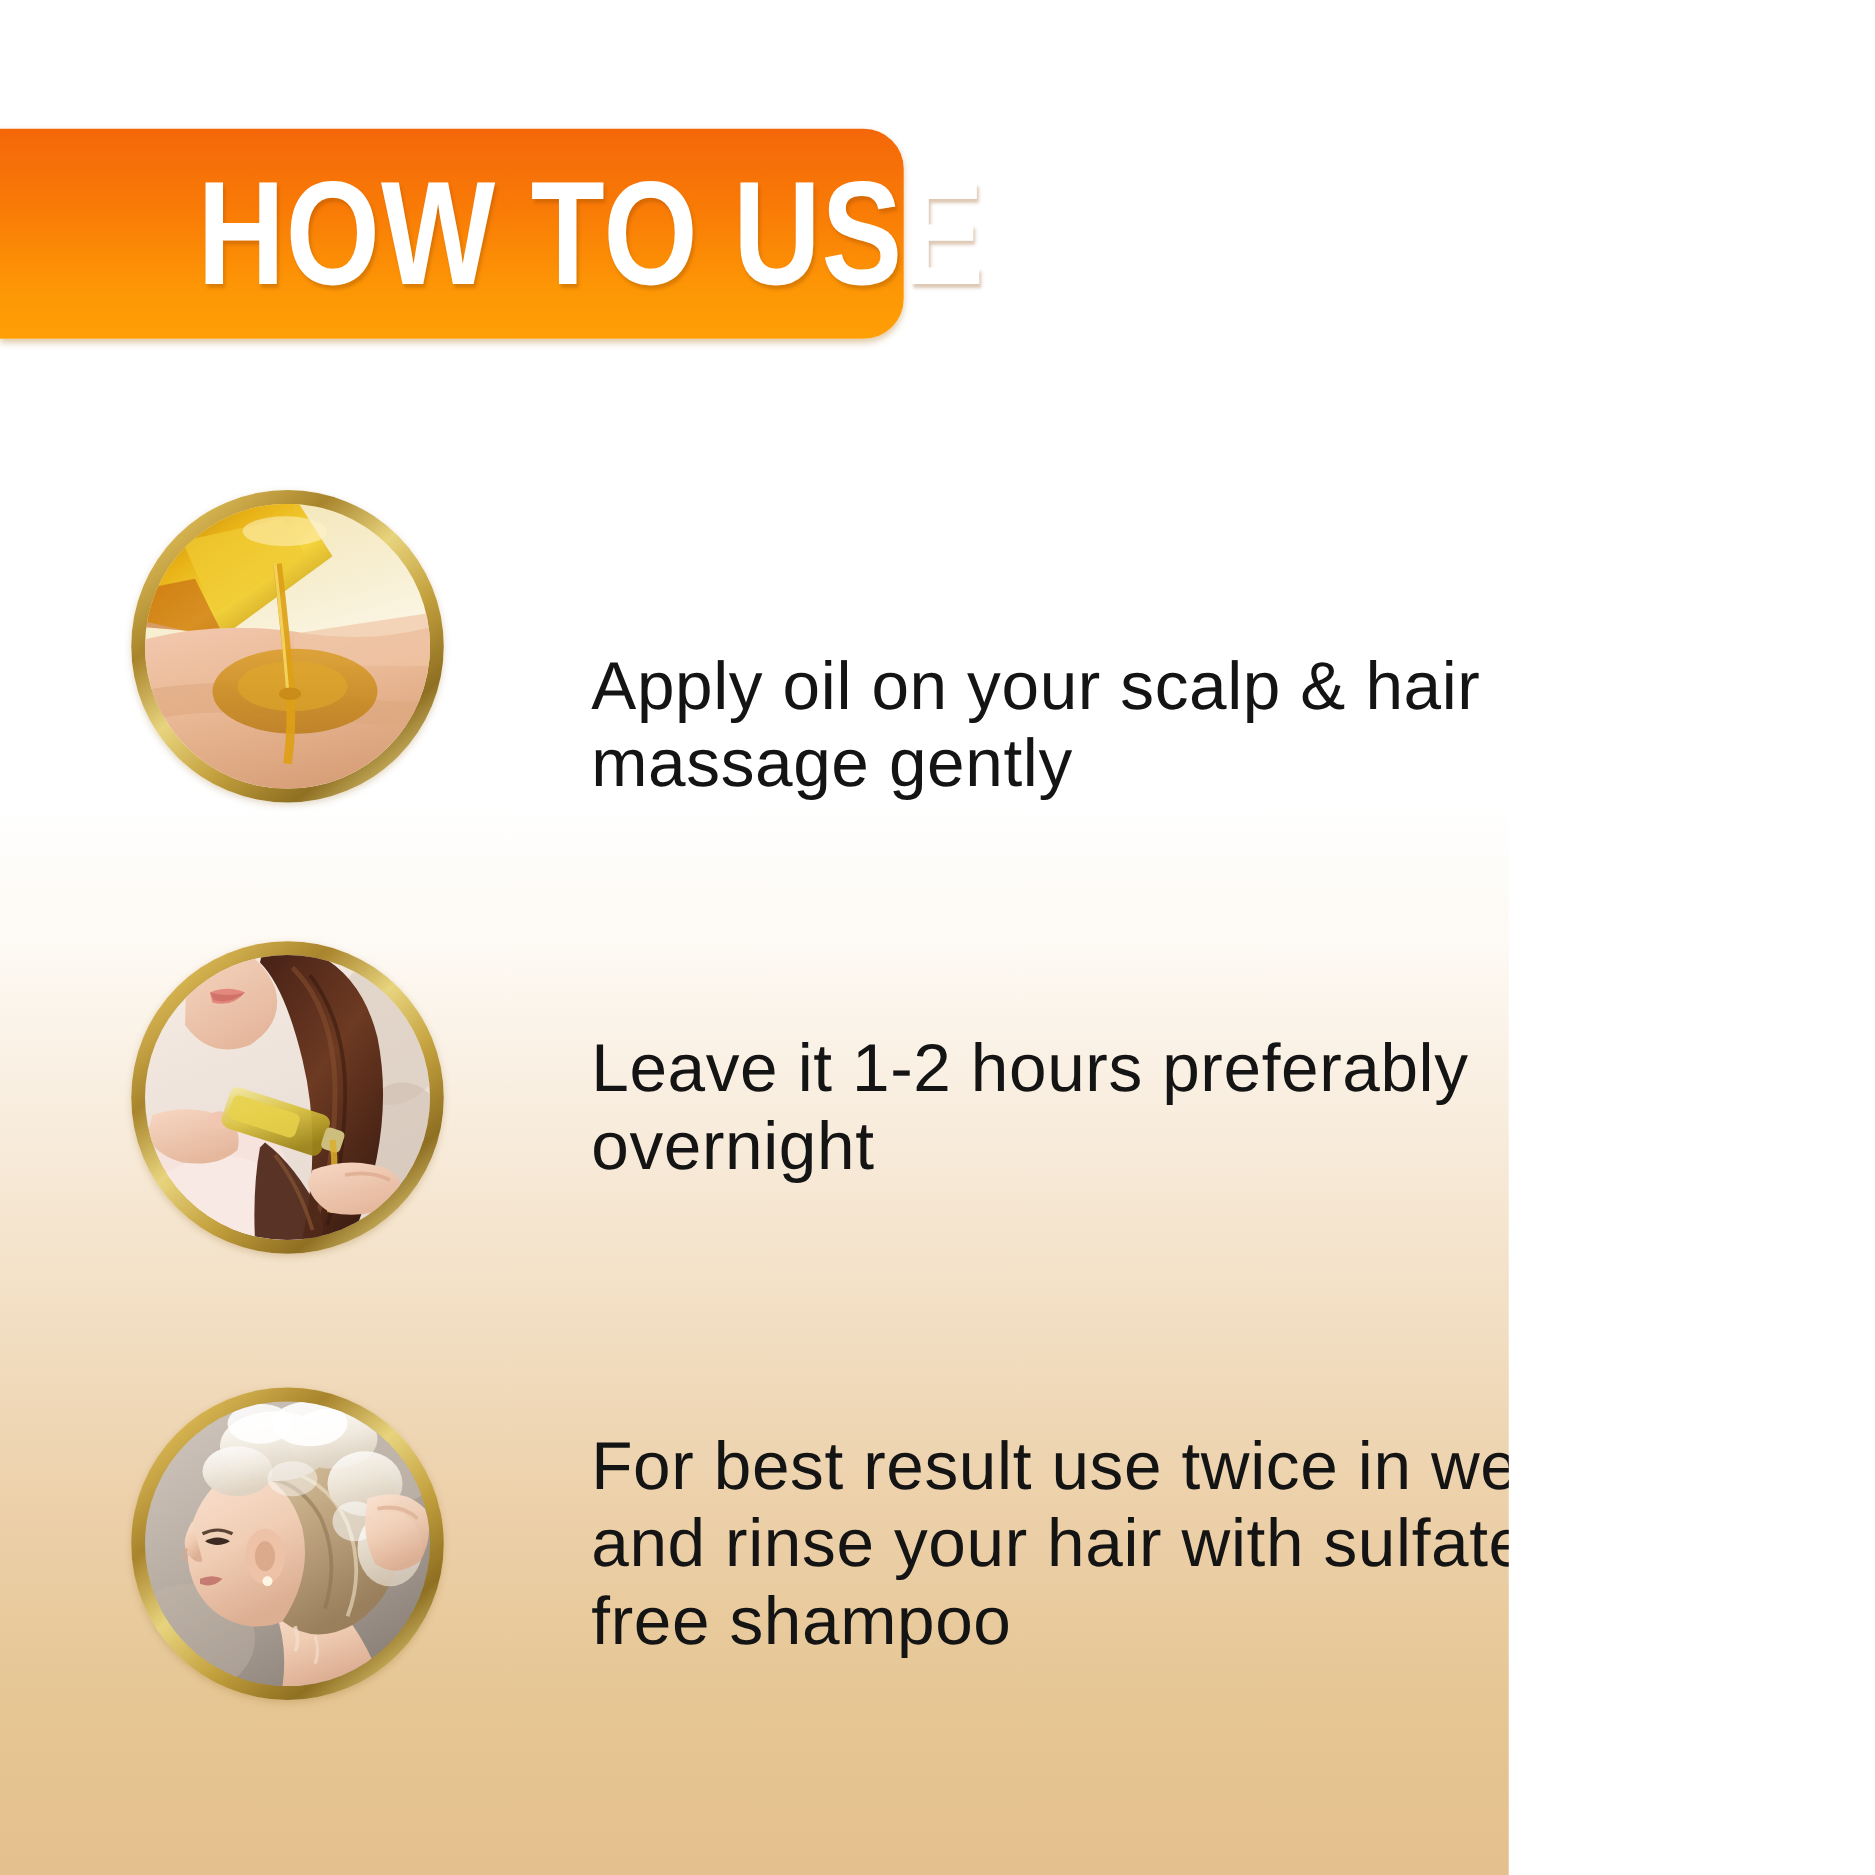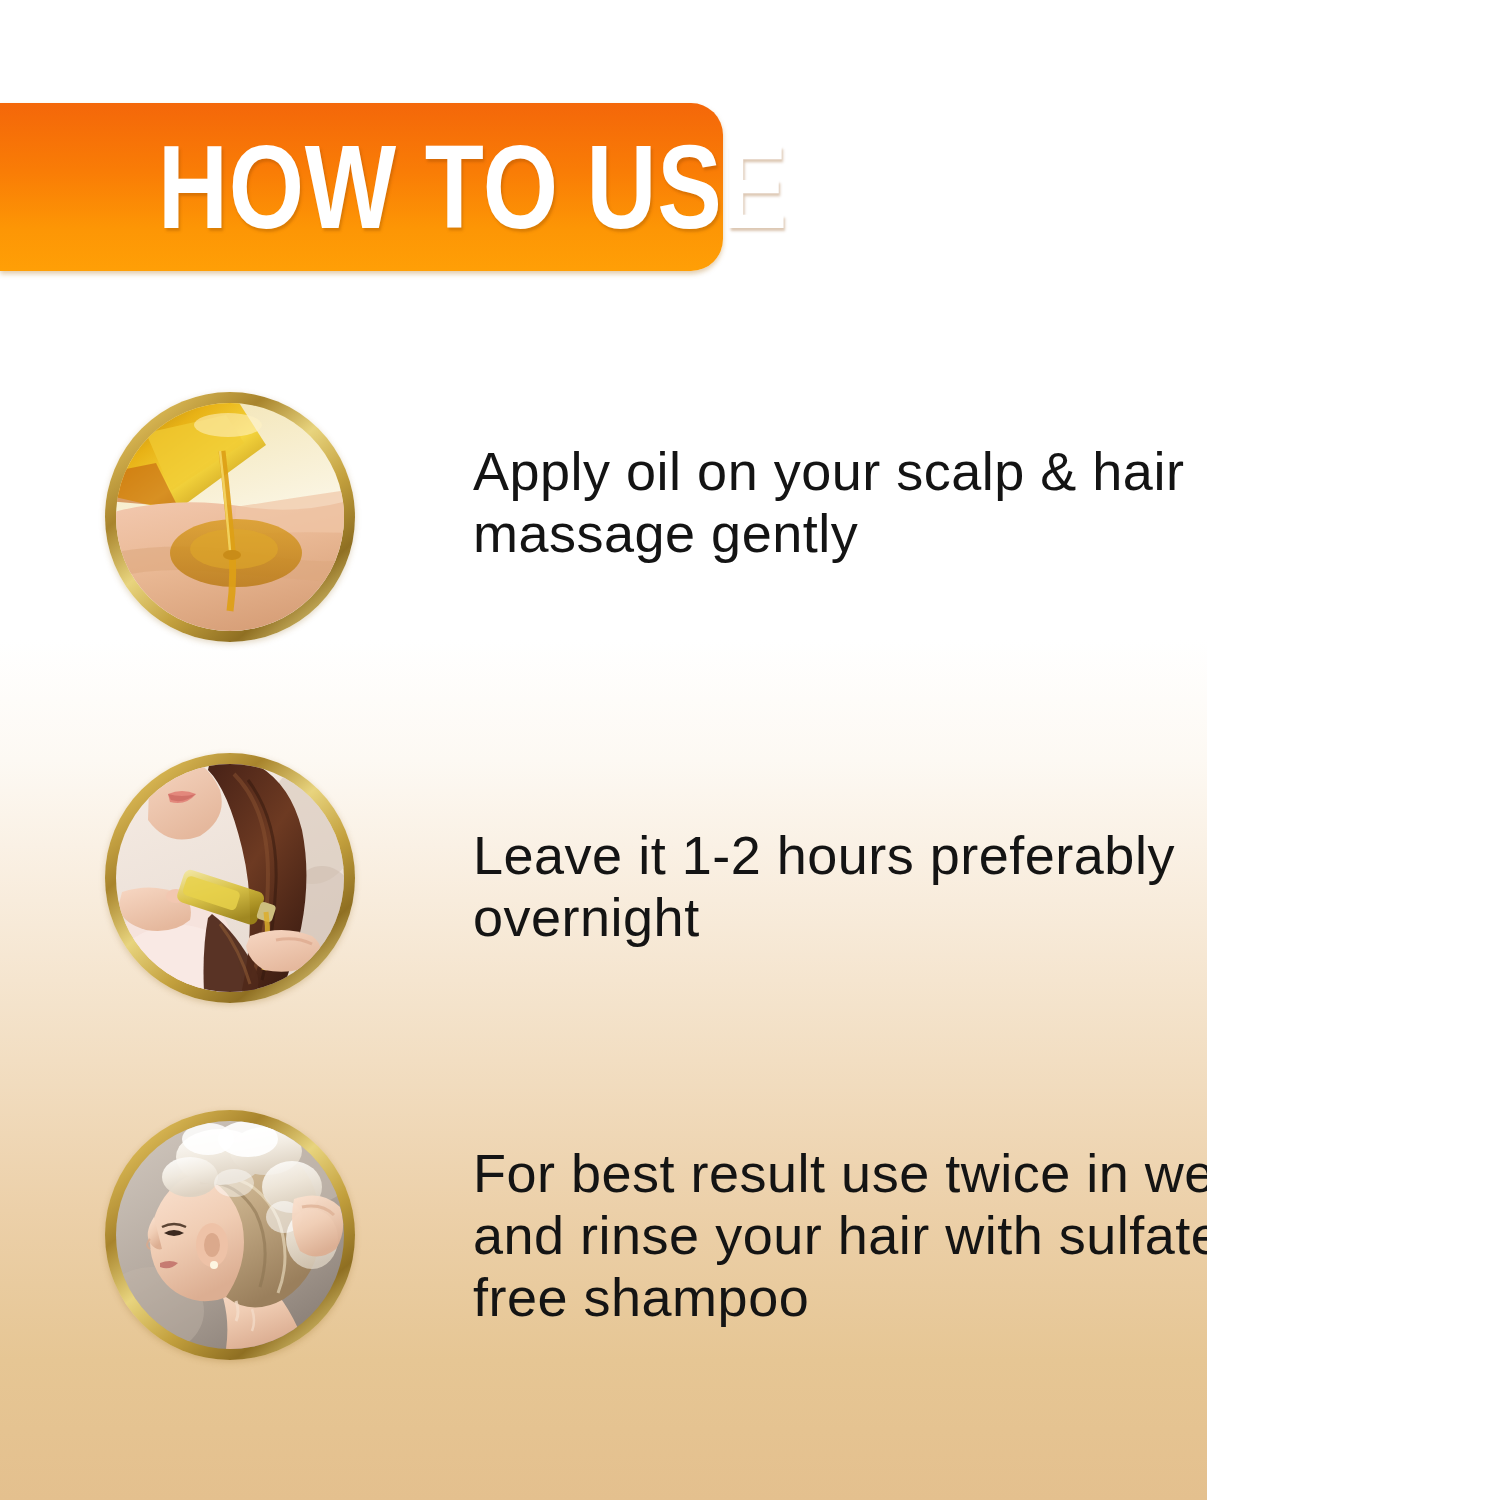--- a/index.html
+++ b/index.html
@@ -60,21 +60,21 @@
   }
 
   
   .step {
     position: absolute;
     display: flex;
     align-items: flex-start;
     left: 0;
     width: 1500px;
   }
-  .step-1 { top: 392px; }
+  .step-1 { top: 392px; align-items: flex-end; }
   .step-2 { top: 753px; }
   .step-3 { top: 1110px; }
 
   
   .thumb {
     position: relative;
     width: 250px;
     height: 250px;
     margin-left: 105px;
     flex: 0 0 auto;

